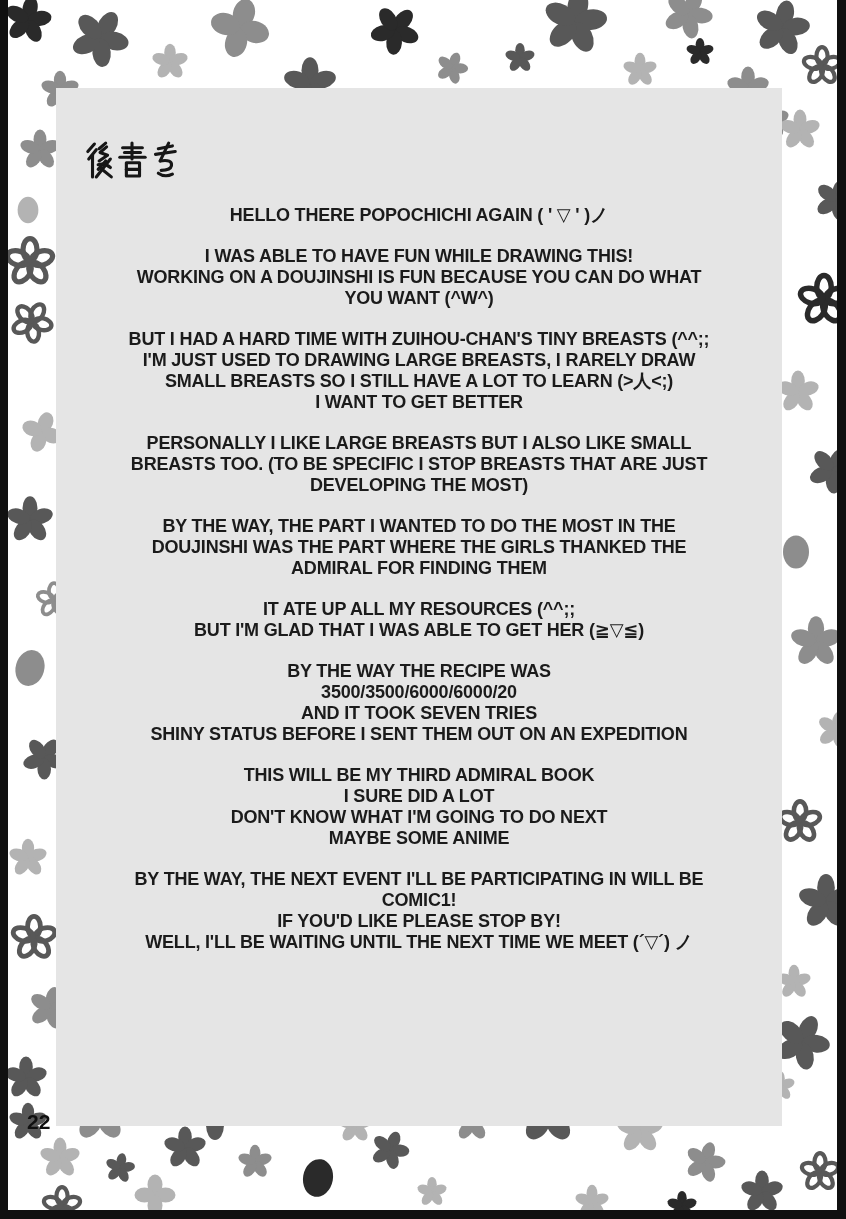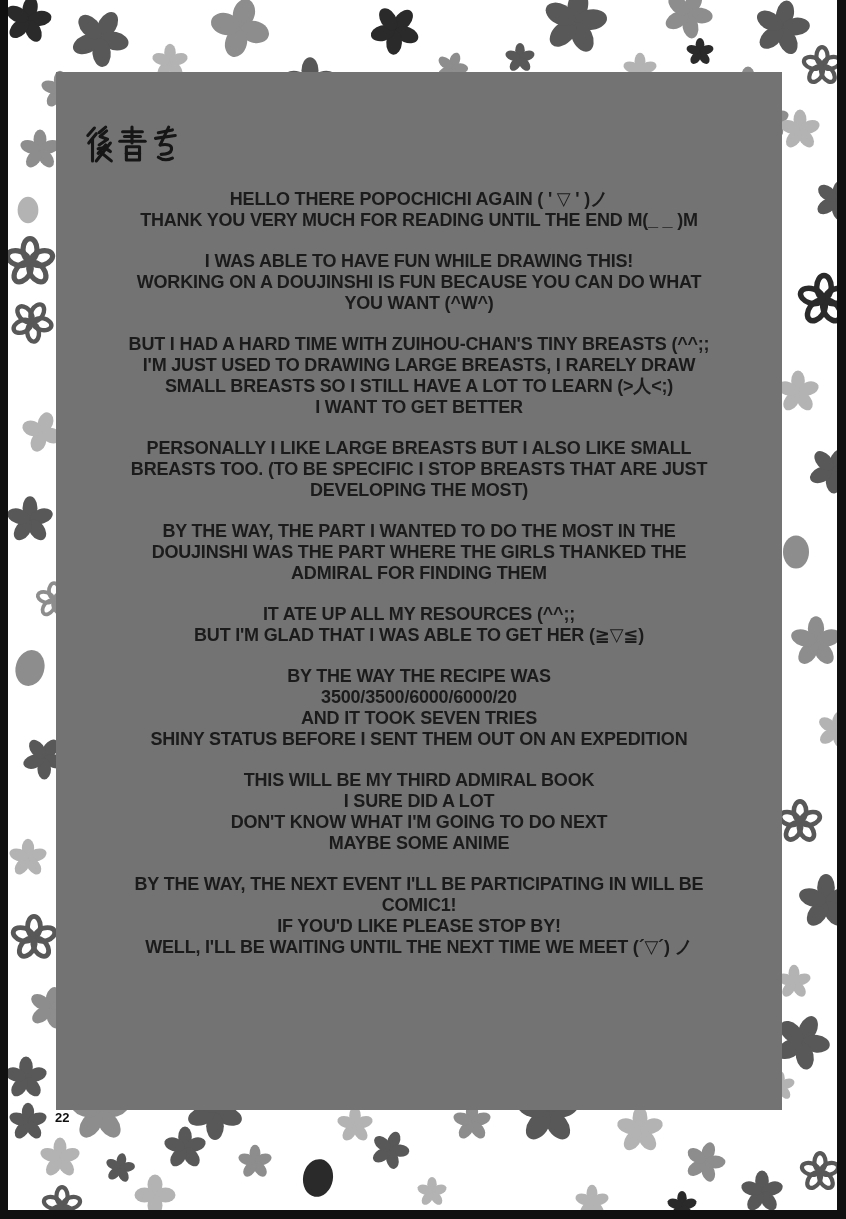--- a/index.html
+++ b/index.html
@@ -2,39 +2,39 @@
 <html><head>
 <meta charset="utf-8">
 <style>
   html,body{margin:0;padding:0;background:#e8e8e8;}
   .page{
     position:relative;width:846px;height:1219px;background:#ffffff;overflow:hidden;
     font-family:"Liberation Sans","DejaVu Sans",sans-serif;
   }
   svg.floral{position:absolute;left:0;top:0;z-index:0;}
   .panel{
-    position:absolute;left:56px;top:72px;width:726px;height:1038px;
-    background:#737373;z-index:1;
+    position:absolute;left:56px;top:88px;width:726px;height:1038px;
+    background:#e5e5e5;z-index:1;
   }
   .edge{position:absolute;background:#101010;z-index:2;}
   .edge-left{left:0;top:0;width:8px;height:1219px;}
   .edge-right{left:837px;top:0;width:9px;height:1219px;}
   .edge-bottom{left:0;top:1210px;width:846px;height:9px;}
   .title{position:absolute;left:29px;top:52px;width:94px;height:40px;}
   .visually-hidden{position:absolute;width:1px;height:1px;overflow:hidden;opacity:0;}
   .text{
     position:absolute;top:117px;left:26px;right:26px;text-align:center;
     font-weight:700;font-size:18px;letter-spacing:-0.2px;color:#1b1b1b;
   }
   .para{margin-bottom:20px;}
   .para:last-child{margin-bottom:16px;}
   .line{height:21px;line-height:21px;white-space:nowrap;}
   .pagenum{
     position:absolute;left:27px;top:1110px;z-index:3;
-    font-weight:700;font-size:13px;color:#101010;margin-left:28px;
+    font-weight:700;font-size:21px;color:#101010;
   }
 </style>
 </head>
 <body>
 
 <div class="page">
 
   <svg class="floral" width="846" height="1219" viewBox="0 0 846 1219" xmlns="http://www.w3.org/2000/svg">
     <defs>
       <g id="fl-f5">
@@ -162,21 +162,20 @@
         <path d="M75,15 L96,12"></path>
         <path d="M89,3 L80,22"></path>
         <path d="M80,22 Q93,20 92,27 Q91,32 81,32"></path>
         <path d="M78,35 Q85,40 93,36"></path>
       </svg>
     </div>
 
     <div class="text" id="paragraphs">
         <div class="para">
           <div class="line">HELLO THERE POPOCHICHI AGAIN ( ' ▽ ' )ノ</div>
-          <div class="line">THANK YOU VERY MUCH FOR READING UNTIL THE END M(_ _ )M</div>
         </div>
         <div class="para">
           <div class="line">I WAS ABLE TO HAVE FUN WHILE DRAWING THIS!</div>
           <div class="line">WORKING ON A DOUJINSHI IS FUN BECAUSE YOU CAN DO WHAT</div>
           <div class="line">YOU WANT (^W^)</div>
         </div>
         <div class="para">
           <div class="line">BUT I HAD A HARD TIME WITH ZUIHOU-CHAN'S TINY BREASTS (^^;;</div>
           <div class="line">I'M JUST USED TO DRAWING LARGE BREASTS, I RARELY DRAW</div>
           <div class="line">SMALL BREASTS SO I STILL HAVE A LOT TO LEARN (&gt;人&lt;;)</div>

